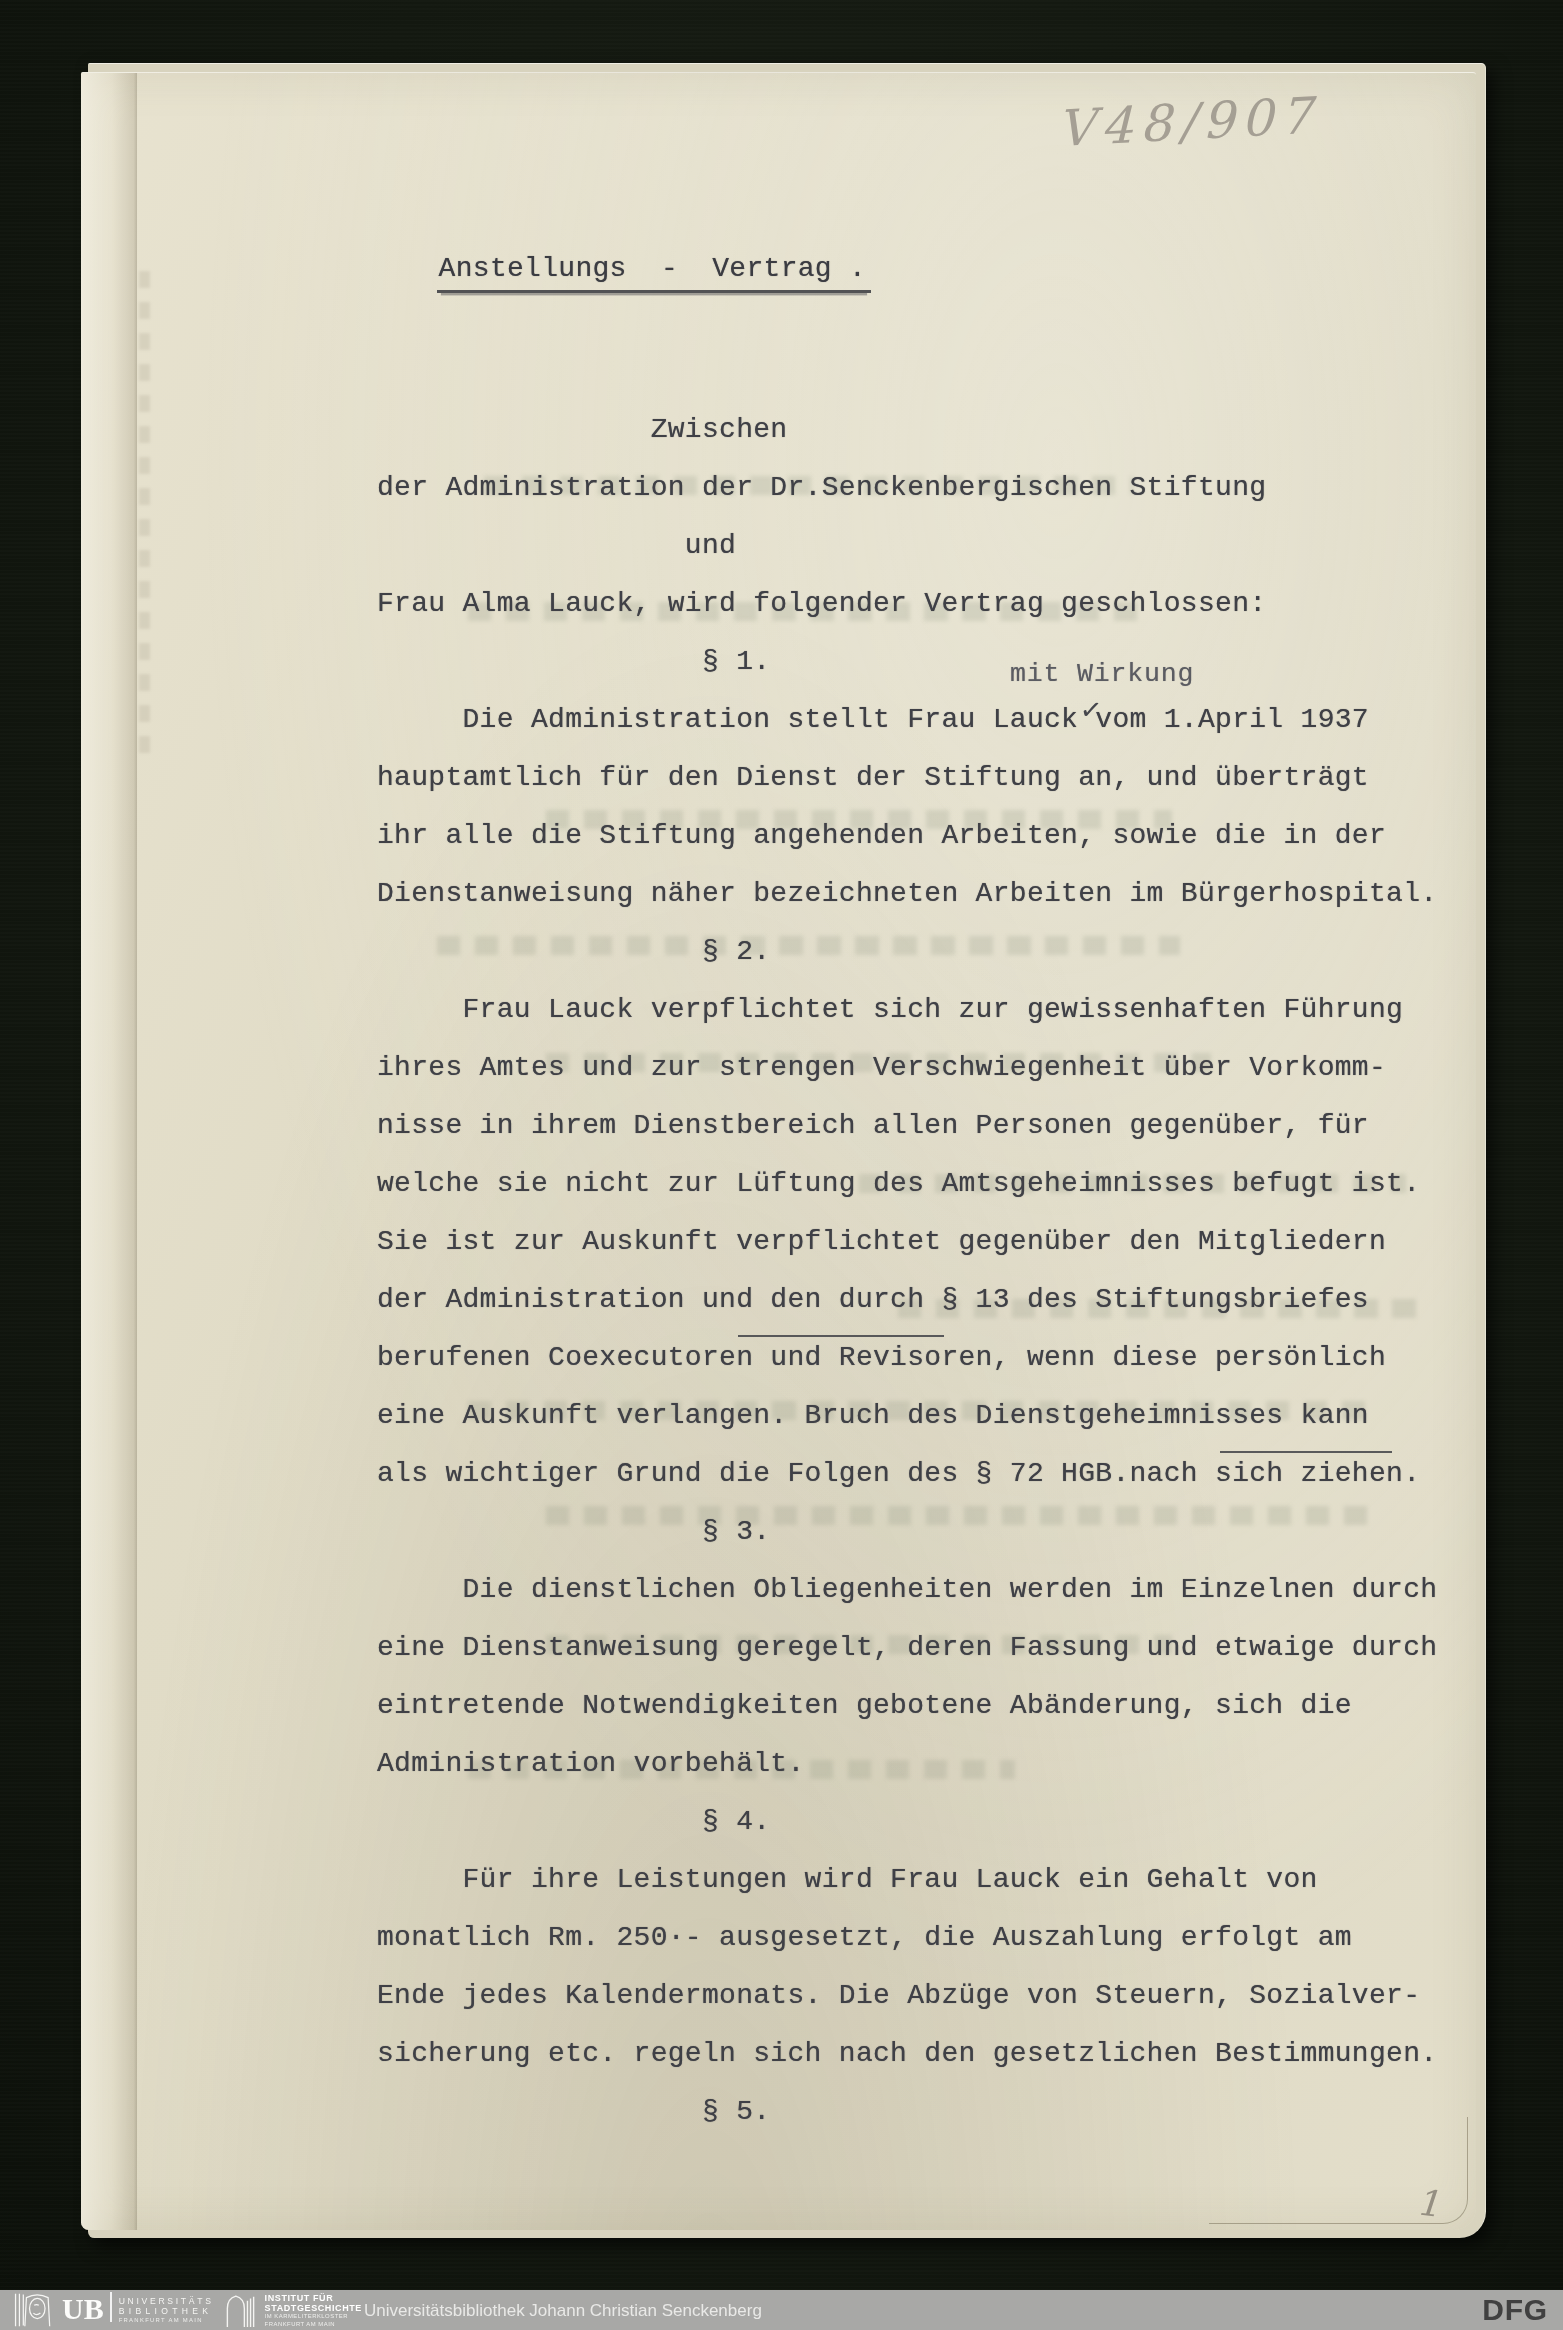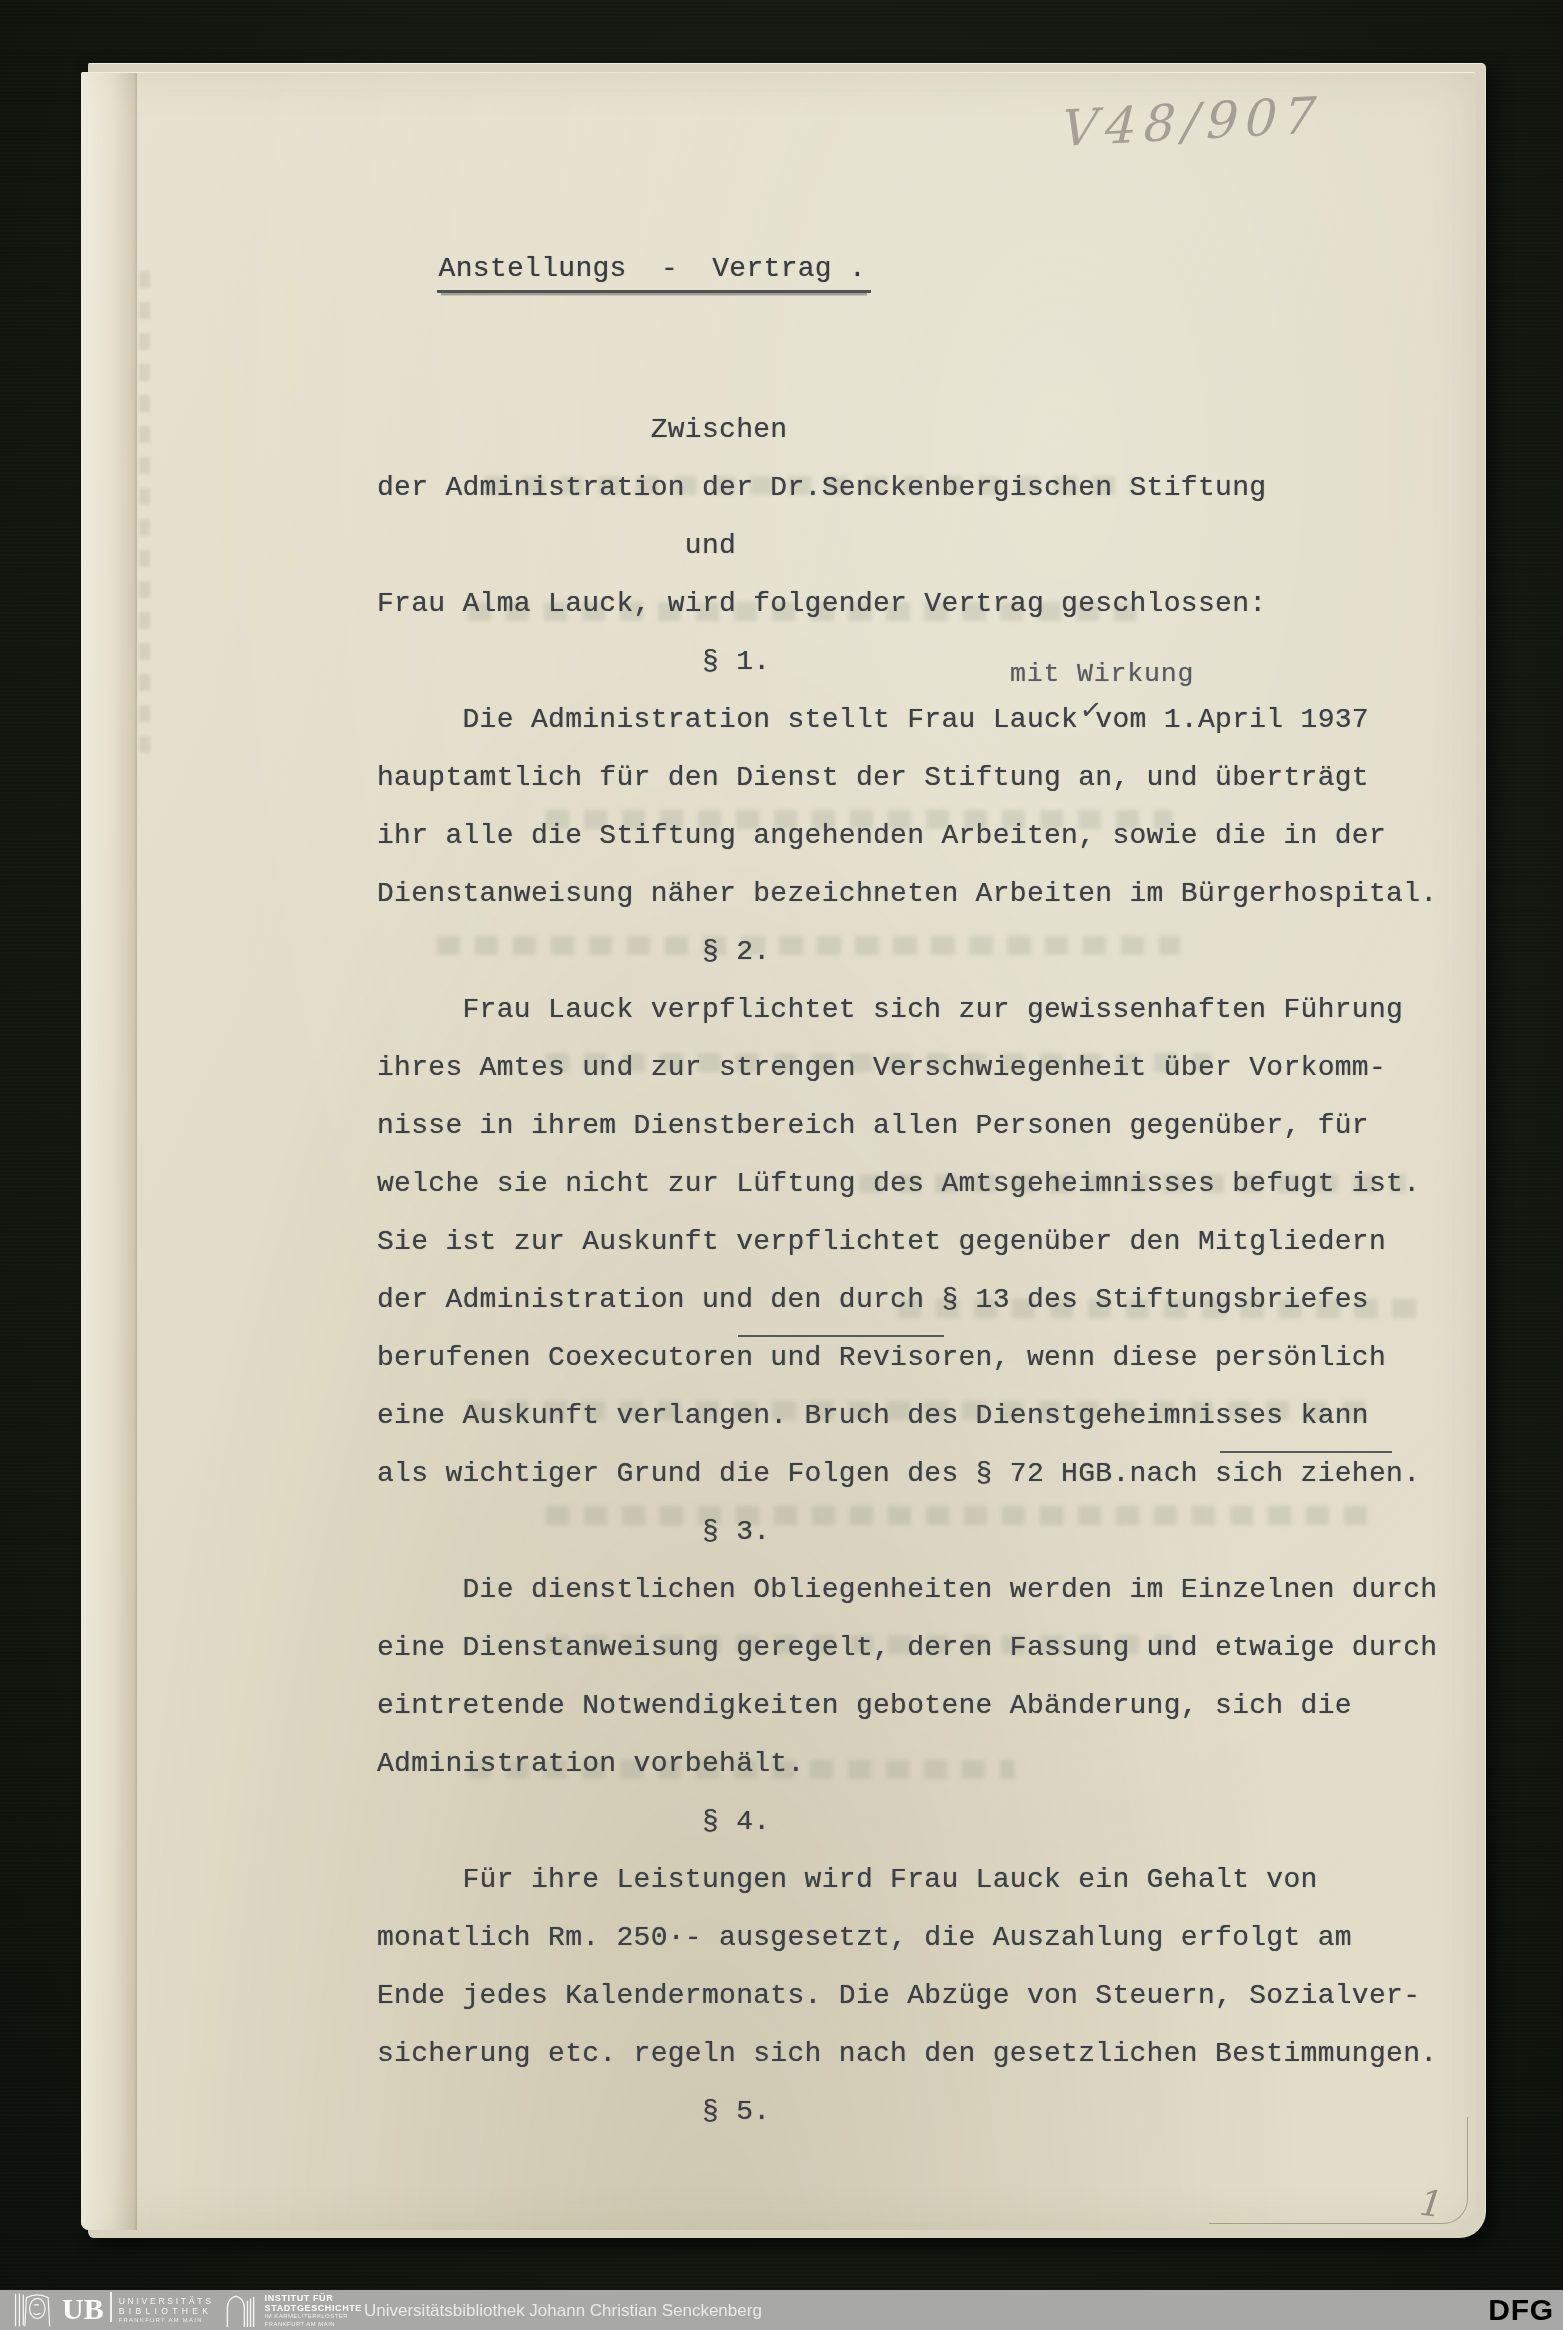--- a/index.html
+++ b/index.html
@@ -110,22 +110,22 @@
   .ub-l.sp{letter-spacing:4.3px;}
   .ub-s{font-size:5.9px;letter-spacing:1.3px;line-height:7.8px;color:#ededeb;}
   .isg-logo{position:absolute;left:225px;top:2.3px;height:36px;display:flex;align-items:center;gap:8.6px;}
   .isg-b{font-size:9px;font-weight:700;letter-spacing:0.6px;line-height:10.2px;color:#ffffff;}
   .isg-s{font-size:5.9px;letter-spacing:0.5px;line-height:7.4px;color:#efefed;}
   .credit{
     position:absolute;left:364px;top:0;height:41px;line-height:42px;
     font-size:17px;color:#e9e9e7;
   }
   .dfg{
-    position:absolute;right:10px;top:3.1px;
-    font-size:30px;font-weight:700;letter-spacing:0.8px;color:#000000;
+    position:absolute;right:16px;top:3.1px;
+    font-size:30px;font-weight:700;letter-spacing:0.8px;color:#404040;
     transform:scaleY(.98);
   }
   svg{display:block;}
 </style>
 </head>
 <body>
 
 <div class="paper-behind"></div>
 
 <div class="paper">

